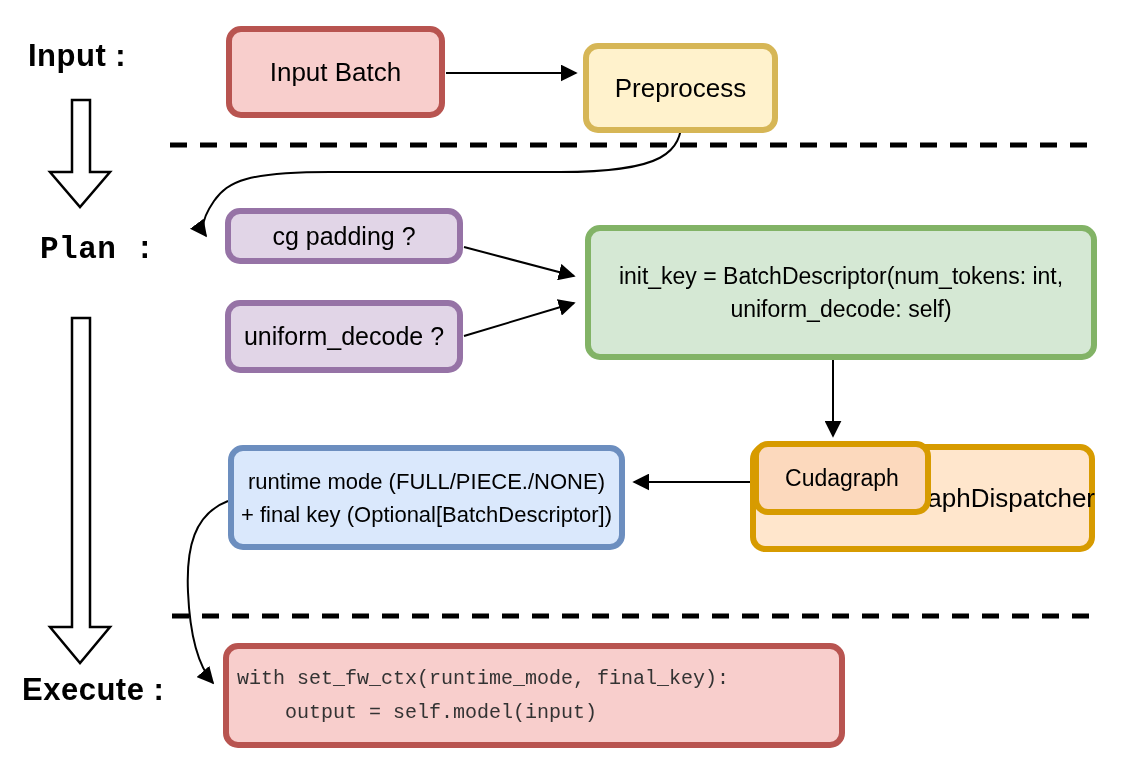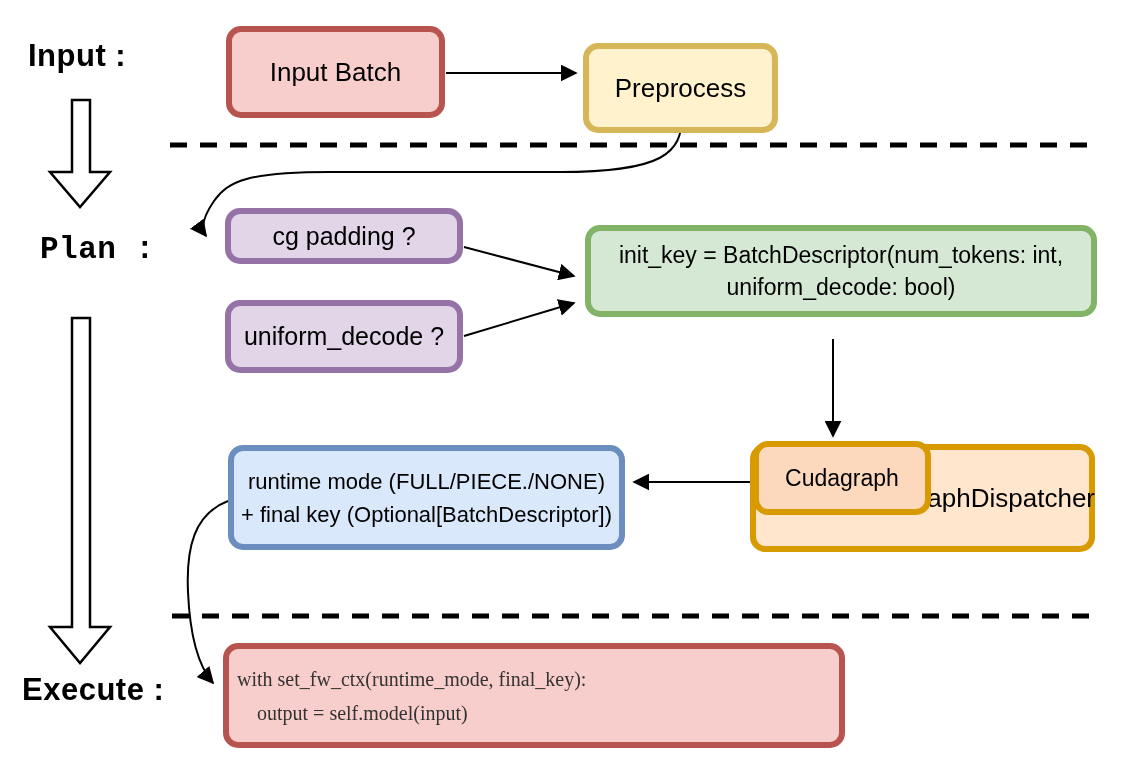--- a/index.html
+++ b/index.html
@@ -26,34 +26,34 @@
     display:flex;
     flex-direction:column;
     align-items:center;
     justify-content:center;
     text-align:center;
   }
   .node-input-batch{left:226px;top:26px;width:219px;height:92px;background:#f8cecc;border-color:#b85450;font-size:26px;}
   .node-preprocess{left:583px;top:27px;width:195px;height:90px;background:#fff2cc;border-color:#d6b656;font-size:26px;margin-top:16px;}
   .node-cg-padding{left:225px;top:208px;width:238px;height:56px;background:#e1d5e7;border-color:#9673a6;font-size:25px;}
   .node-uniform-decode{left:225px;top:300px;width:238px;height:73px;background:#e1d5e7;border-color:#9673a6;font-size:25px;}
-  .node-init-key{left:585px;top:225px;width:512px;height:92px;background:#d5e8d4;border-color:#82b366;font-size:23px;line-height:1.4;}
+  .node-init-key{left:585px;top:225px;width:512px;height:135px;background:#d5e8d4;border-color:#82b366;font-size:23px;line-height:1.4;}
   .node-cudagraph{left:750px;top:444px;width:345px;height:108px;background:#ffe6cc;border-color:#d79b00;}
   .cudagraph-text{
     position:absolute;left:930px;top:444px;width:165px;height:108px;
     display:flex;align-items:center;justify-content:flex-end;
     font-size:26px;line-height:1.25;text-align:center;
   }
   .node-dispatch{left:753px;top:441px;width:178px;height:74px;background:#fcd9bd;border-color:#d79b00;font-size:23px;}
   .node-runtime-mode{left:228px;top:445px;width:397px;height:105px;background:#dae8fc;border-color:#6c8ebf;font-size:22px;line-height:1.5;}
   .node-execute-code{
     left:223px;top:643px;width:622px;height:105px;
     background:#f8cecc;border-color:#b85450;
     align-items:flex-start;justify-content:center;text-align:left;
-    font-family:Liberation Serif, serif;
+    font-family:Liberation Mono, monospace;
     font-size:20px;line-height:34px;color:#333;
     padding-left:8px;white-space:pre;
   }
   svg.wires{position:absolute;left:0;top:0;width:1142px;height:770px;pointer-events:none;}
   .wire{stroke:#000;stroke-width:2;fill:none;}
   .dash{stroke:#000;stroke-width:5;stroke-dasharray:17 13;fill:none;}
   .hollow{fill:#fff;stroke:#000;stroke-width:2.5;}
 </style>
 </head>
 <body>
@@ -103,21 +103,21 @@
   <div class="node node-cg-padding">
     <span>cg padding ?</span>
   </div>
 
   <div class="node node-uniform-decode">
     <span>uniform_decode ?</span>
   </div>
 
   <div class="node node-init-key">
     <span>init_key = BatchDescriptor(num_tokens: int,</span>
-    <span>uniform_decode: bool)</span>
+    <span>uniform_decode: self)</span>
   </div>
 
   <div class="node node-cudagraph"></div>
   <div class="cudagraph-text">
     <span>Cudagraph</span>
     <span>Dispatcher</span>
   </div>
 
   <div class="node node-dispatch">
     <span>Cudagraph</span>

